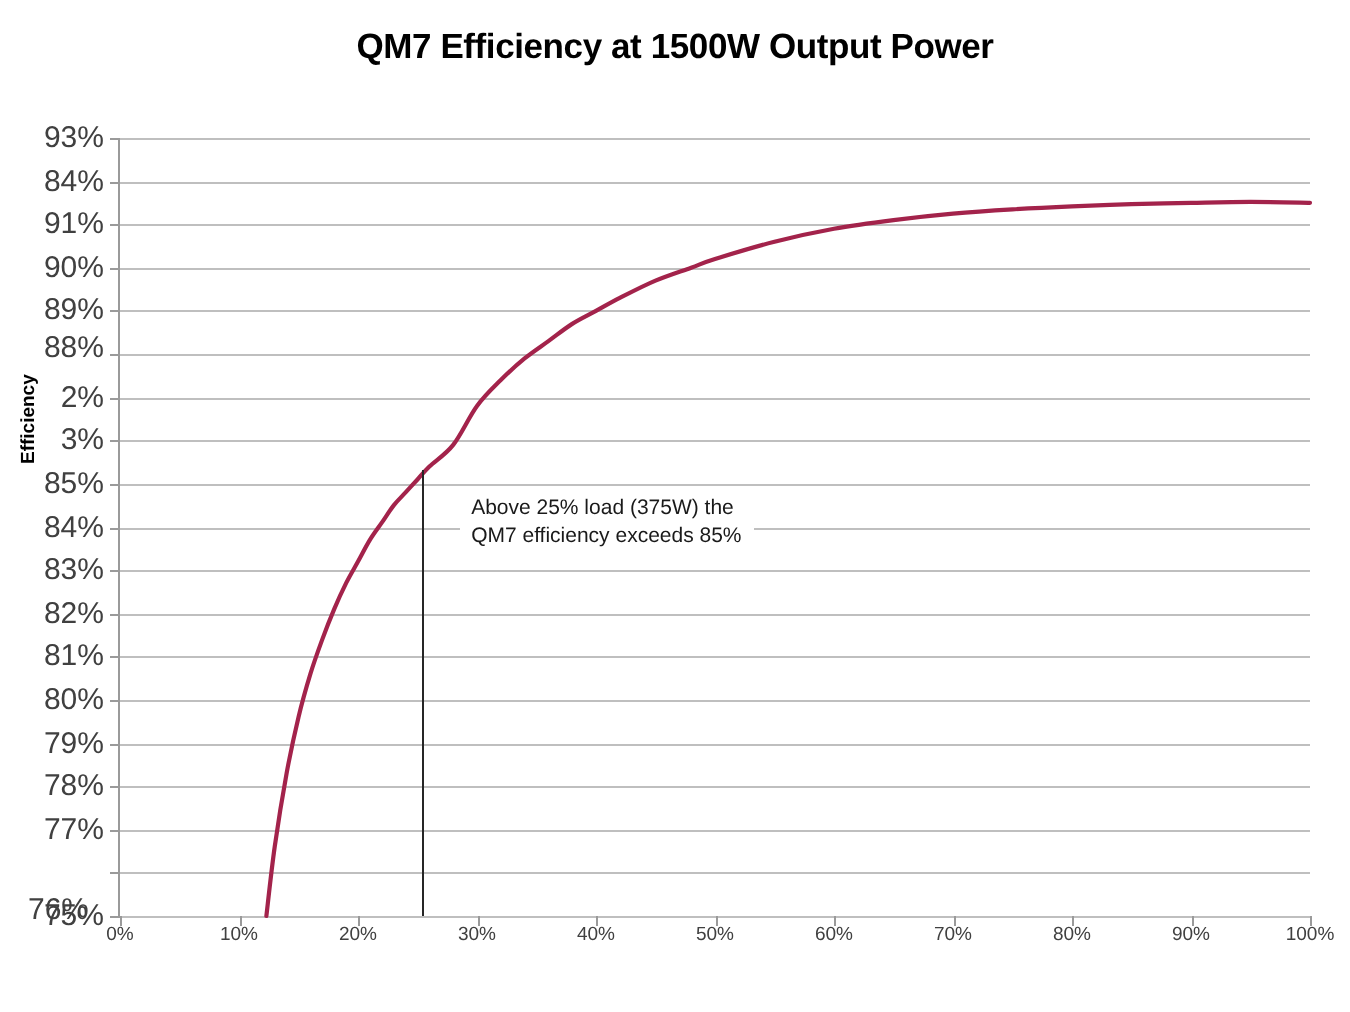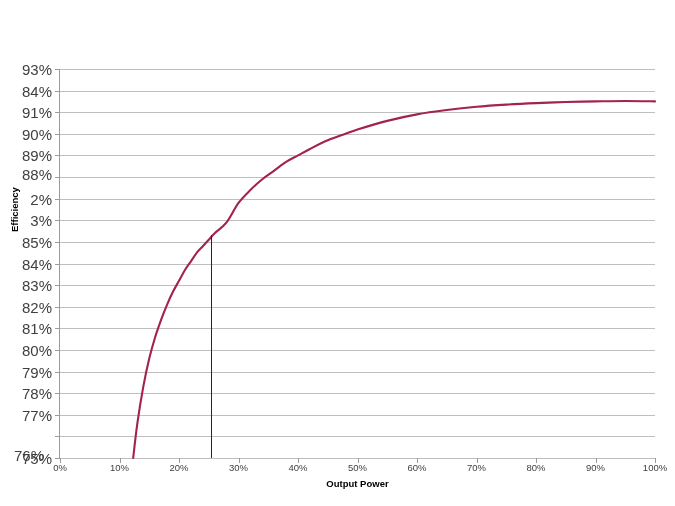--- a/index.html
+++ b/index.html
@@ -157,20 +157,21 @@
     background: #ffffff;
     padding: 4px 6px 5px 6px;
     white-space: pre-line;
   }
 </style>
 </head>
 <body>
 
 <div id="chart-root">
 
+  <div id="chart-title">QM7 Efficiency at 1500W Output Power</div>
 
   <div id="y-axis-title">Efficiency</div>
 
   <div id="y-labels">
       <div class="y-tick-label" style="top: 0px;">93%</div>
       <div class="y-tick-label" style="top: 21.6111px;">84%</div>
       <div class="y-tick-label" style="top: 43.2222px;">91%</div>
       <div class="y-tick-label" style="top: 64.8333px;">90%</div>
       <div class="y-tick-label" style="top: 86.4444px;">89%</div>
       <div class="y-tick-label" style="top: 105px;">88%</div>
@@ -232,20 +233,22 @@
         <div class="gridline" style="top: 302.556px; background: rgb(191, 191, 191);"></div>
         <div class="gridline" style="top: 324.167px; background: rgb(191, 191, 191);"></div>
         <div class="gridline" style="top: 345.778px; background: rgb(191, 191, 191);"></div>
         <div class="gridline" style="top: 367.389px; background: rgb(191, 191, 191);"></div>
         <div class="gridline" style="top: 389px; background: rgb(191, 191, 191);"></div>
       </div>
     <svg id="series-svg" viewBox="0 0 595 389" preserveAspectRatio="none">
       <path id="series-path" fill="none" stroke-width="2.1" stroke-linecap="round" stroke-linejoin="round" d="M 73.19 389.00 C 73.88 383.24, 75.66 366.31, 77.35 354.42 C 79.04 342.54, 81.32 328.49, 83.30 317.68 C 85.28 306.88, 87.27 297.87, 89.25 289.59 C 91.23 281.30, 93.22 274.46, 95.20 267.98 C 97.18 261.49, 99.17 256.09, 101.15 250.69 C 103.13 245.29, 105.12 240.24, 107.10 235.56 C 109.08 230.88, 111.07 226.56, 113.05 222.59 C 115.03 218.63, 117.02 215.39, 119.00 211.79 C 120.98 208.19, 122.97 204.22, 124.95 200.98 C 126.93 197.74, 128.92 195.22, 130.90 192.34 C 132.88 189.46, 134.87 186.22, 136.85 183.69 C 138.83 181.17, 140.82 179.37, 142.80 177.21 C 144.78 175.05, 146.77 172.89, 148.75 170.73 C 150.73 168.57, 151.73 167.13, 154.70 164.24 C 157.68 161.36, 162.63 158.48, 166.60 153.44 C 170.57 148.40, 174.53 139.39, 178.50 133.99 C 182.47 128.59, 186.43 124.98, 190.40 121.02 C 194.37 117.06, 198.33 113.46, 202.30 110.22 C 206.27 106.97, 210.23 104.45, 214.20 101.57 C 218.17 98.69, 222.13 95.45, 226.10 92.93 C 230.07 90.41, 234.03 88.61, 238.00 86.44 C 241.97 84.28, 244.94 82.48, 249.90 79.96 C 254.86 77.44, 261.80 73.84, 267.75 71.32 C 273.70 68.80, 280.64 66.63, 285.60 64.83 C 290.56 63.03, 290.56 62.67, 297.50 60.51 C 304.44 58.35, 317.33 54.39, 327.25 51.87 C 337.17 49.35, 347.08 47.18, 357.00 45.38 C 366.92 43.58, 376.83 42.32, 386.75 41.06 C 396.67 39.80, 406.58 38.72, 416.50 37.82 C 426.42 36.92, 436.33 36.27, 446.25 35.66 C 456.17 35.05, 466.08 34.58, 476.00 34.15 C 485.92 33.71, 495.83 33.35, 505.75 33.07 C 515.67 32.78, 525.58 32.60, 535.50 32.42 C 545.42 32.24, 555.33 31.98, 565.25 31.98 C 575.17 31.98, 590.04 32.34, 595.00 32.42" stroke="#a3234b"></path>
     </svg>
     <div id="threshold-marker" style="left: 151.13px; top: 166.406px; height: 222.594px; background: rgb(38, 38, 38);"></div>
+    <div id="annotation" style="left: 169.575px; top: 173.533px;">Above 25% load (375W) the
+QM7 efficiency exceeds 85%</div>
   </div>
 
   <div id="x-ticks">
       <div class="x-tick-mark" style="left: 60px;"></div>
       <div class="x-tick-mark" style="left: 119.5px;"></div>
       <div class="x-tick-mark" style="left: 179px;"></div>
       <div class="x-tick-mark" style="left: 238.5px;"></div>
       <div class="x-tick-mark" style="left: 298px;"></div>
       <div class="x-tick-mark" style="left: 357.5px;"></div>
       <div class="x-tick-mark" style="left: 417px;"></div>
@@ -261,15 +264,14 @@
       <div class="x-tick-label" style="left: 238.5px;">30%</div>
       <div class="x-tick-label" style="left: 298px;">40%</div>
       <div class="x-tick-label" style="left: 357.5px;">50%</div>
       <div class="x-tick-label" style="left: 417px;">60%</div>
       <div class="x-tick-label" style="left: 476.5px;">70%</div>
       <div class="x-tick-label" style="left: 536px;">80%</div>
       <div class="x-tick-label" style="left: 595.5px;">90%</div>
       <div class="x-tick-label" style="left: 655px;">100%</div>
     </div>
 
-  <div id="x-axis-title">Output Power</div>
 
 </div>
 
 </body></html>

